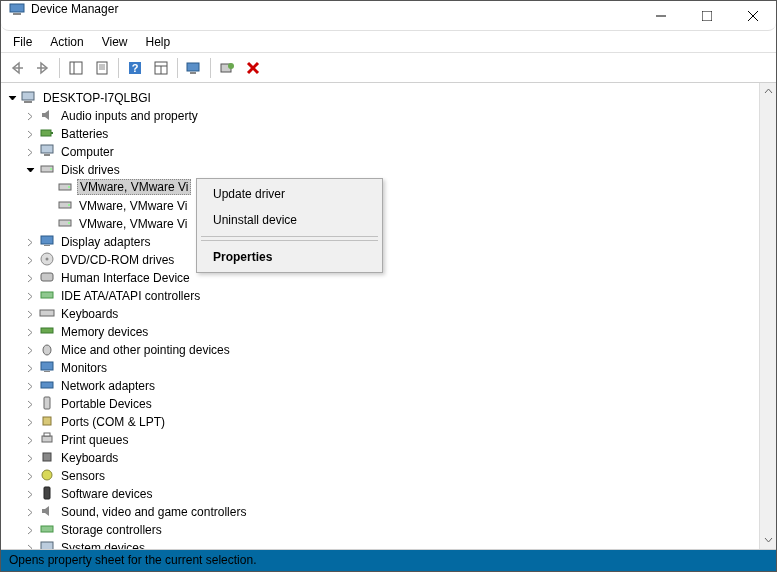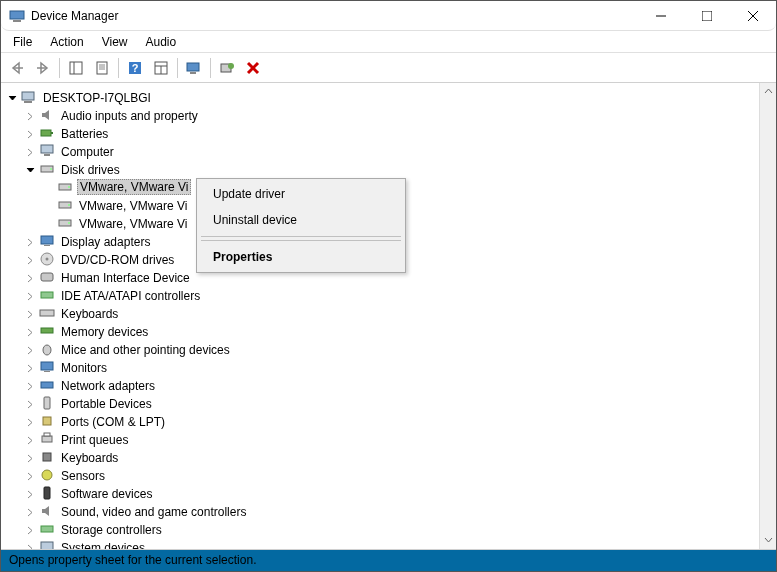--- a/index.html
+++ b/index.html
@@ -1,18 +1,18 @@
 <!DOCTYPE html>
 <html><head>
 <meta charset="utf-8">
 <style>
   * { box-sizing: border-box; }
   html, body { margin:0; padding:0; font-family: "Segoe UI", Tahoma, sans-serif; font-size: 12px; color:#000; background:#fff; }
   .window { width:777px; height:572px; border:1px solid #555; display:flex; flex-direction:column; background:#fff; position:relative; }
-  .titlebar { height:30px; display:flex; align-items:center; justify-content:space-between; padding-left:8px; border-bottom:1px solid #e0e0e0;border-radius:8px; }
+  .titlebar { height:30px; display:flex; align-items:flex-start; justify-content:space-between; padding-left:8px; border-bottom:1px solid #e0e0e0;border-radius:8px; }
   .title-left { display:flex; align-items:center; gap:6px; }
   .app-icon { width:16px; height:16px; }
   .title-text { font-size:12px; }
   .win-controls { display:flex; }
   .win-btn { width:46px; height:30px; display:flex; align-items:center; justify-content:center; cursor:pointer; }
   .menubar { height:22px; display:flex; align-items:center; padding:0 4px; gap:2px; border-bottom:1px solid #e0e0e0; }
   .menu-item { padding:2px 8px; cursor:pointer; }
   .toolbar { height:30px; display:flex; align-items:center; padding:0 4px; gap:2px; border-bottom:1px solid #d0d0d0; }
   .tool-btn { width:24px; height:24px; display:flex; align-items:center; justify-content:center; cursor:pointer; border:1px solid transparent; }
   .tool-sep { width:1px; height:20px; background:#ccc; margin:0 2px; }
@@ -67,21 +67,21 @@
             <line x1="10" y1="0" x2="0" y2="10" stroke="#000" stroke-width="1"></line>
           </svg>
       </div>
     </div>
   </div>
 
   <div class="menubar">
     <span class="menu-item">File</span>
     <span class="menu-item">Action</span>
     <span class="menu-item">View</span>
-    <span class="menu-item">Audio</span>
+    <span class="menu-item">Help</span>
   </div>
 
   <div class="toolbar">
     <div class="tool-btn">
         <svg width="16" height="14">
           <path d="M10 2 L4 7 L10 12 Z" fill="none" stroke="#888" stroke-width="1.5"></path>
           <line x1="4" y1="7" x2="14" y2="7" stroke="#888" stroke-width="1.5"></line>
         </svg>
       </div>
     <div class="tool-btn">
@@ -502,21 +502,21 @@
           </span>
           <span class="dev-icon">
             <svg viewBox="0 0 16 16">
               <rect x="2" y="3" width="12" height="8" fill="#bcd" stroke="#567"></rect>
             </svg>
           </span>
           <span class="label">System devices</span>
         </div>
       </div>
 
-    <div class="context-menu" style="left:195px; top:95px; width:210px;">
+    <div class="context-menu" style="left:195px; top:95px; width:187px;">
       <div class="ctx-item">Update driver</div>
       <div class="ctx-item">Uninstall device</div>
       <div class="ctx-sep"></div>
       <div class="ctx-sep"></div>
       <div class="ctx-item bold">Properties</div>
     </div>
 
     <div class="scrollbar">
       <div class="sb-btn">
           <svg width="9" height="9">

